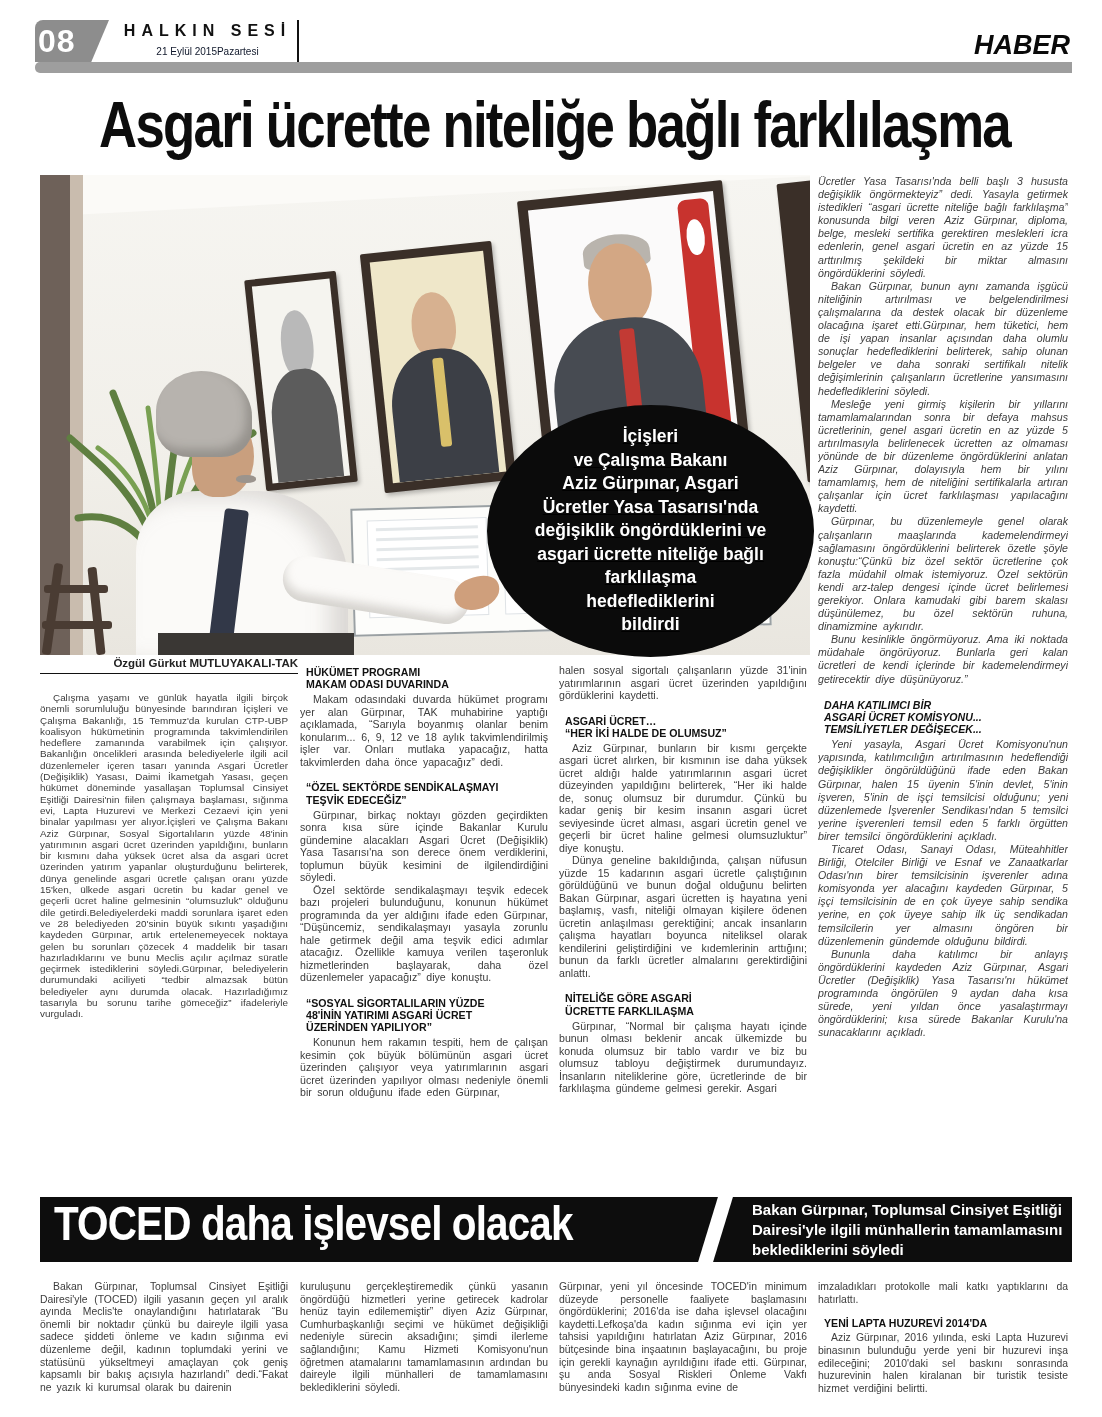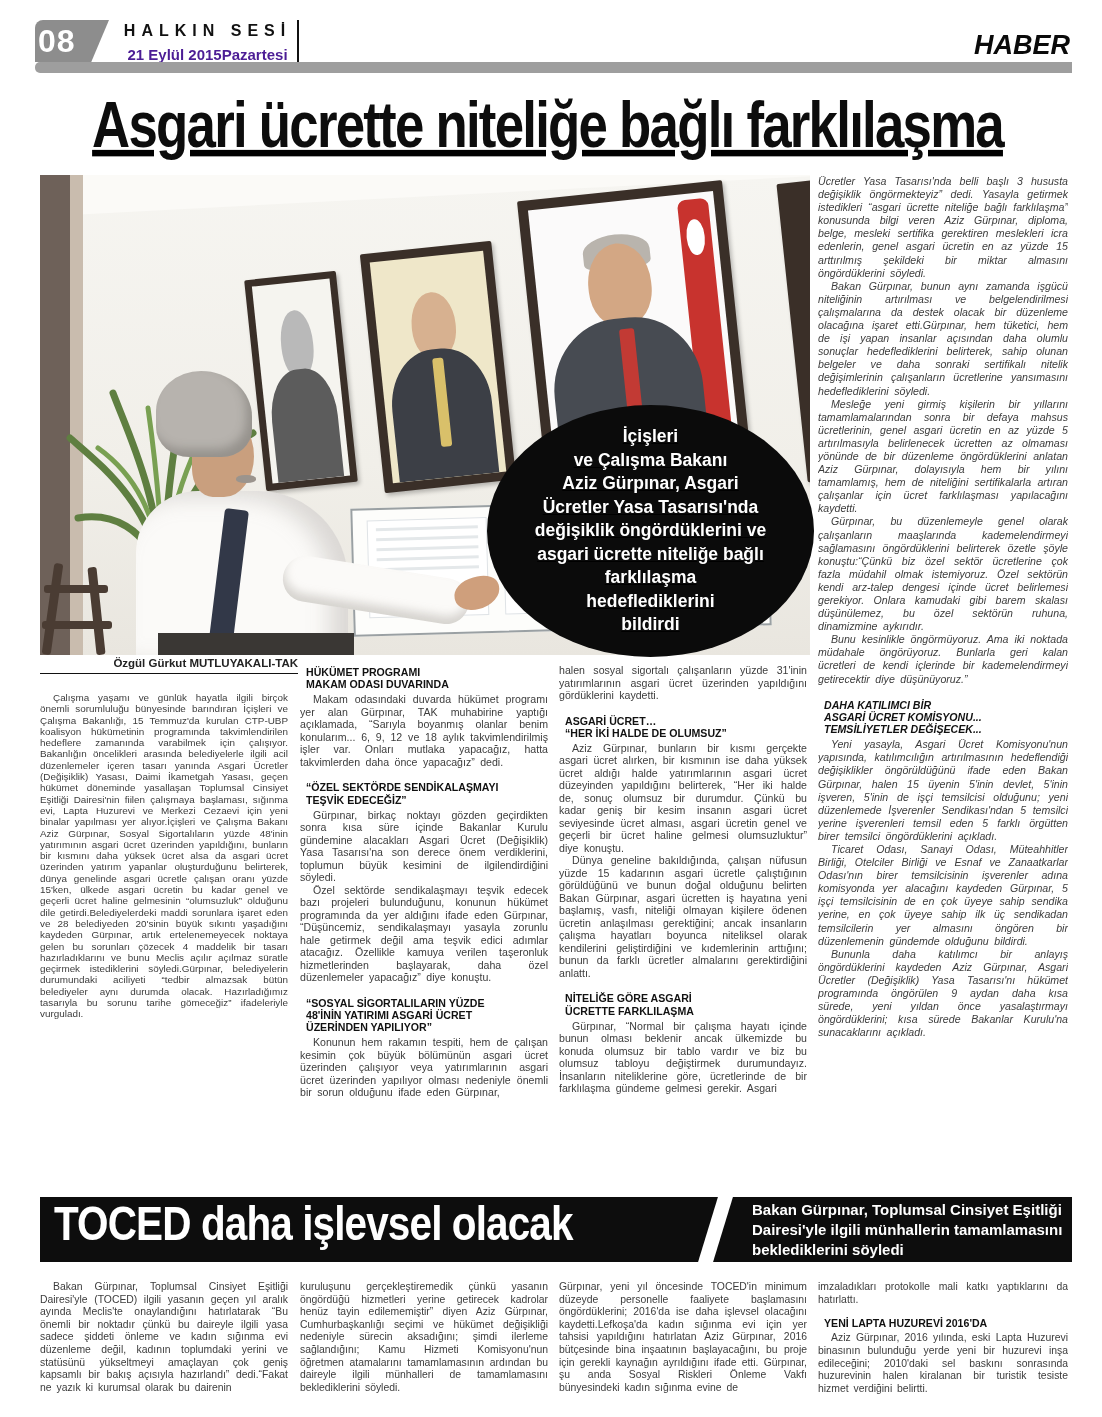--- a/index.html
+++ b/index.html
@@ -6,29 +6,29 @@
   .page{position:relative;width:1102px;height:1417px;background:#ffffff;overflow:hidden;
         font-family:"Liberation Sans", sans-serif;}
 
   
   .pagenum-block{position:absolute;left:35px;top:20px;width:74px;height:42px;background:#8d8d8d;
     clip-path:polygon(0 0,100% 0,76% 100%,0 100%);border-radius:8px 0 0 0;
     display:flex;align-items:center;}
   .pagenum-block span{color:#fff;font-size:32px;font-weight:bold;padding-left:3px;letter-spacing:1px;}
   .brand{position:absolute;left:120px;top:22px;width:175px;text-align:center;}
   .brand .nm{font-size:16px;font-weight:bold;letter-spacing:6px;color:#111;white-space:nowrap;}
-  .brand .dt{font-size:15px;font-weight:bold;color:#4c1d95;margin-top:6px;white-space:nowrap;}
+  .brand .dt{font-size:10px;font-weight:normal;color:#0f172a;margin-top:6px;white-space:nowrap;}
   .mast-divider{position:absolute;left:297px;top:20px;width:2px;height:42px;background:#111;}
   .section-label{position:absolute;right:32px;top:30px;font-size:27px;font-weight:bold;
     font-style:italic;color:#0a0a0a;letter-spacing:0;}
   .gray-bar{position:absolute;left:35px;top:62px;width:1037px;height:11px;background:#9e9e9e;border-radius:5px 0 0 5px;}
 
   
   .main-headline{position:absolute;left:30px;top:84px;width:1042px;height:80px;
-    display:flex;align-items:center;justify-content:flex-start;text-decoration:underline;}
+    display:flex;align-items:center;justify-content:flex-end;}
   .main-headline span{font-size:60px;font-weight:bold;color:#0d0d0d;letter-spacing:-2px;
     white-space:nowrap;transform:scale(0.88,1.08);}
 
   
   .photo{position:absolute;left:40px;top:175px;width:770px;height:480px;overflow:hidden;
     background:linear-gradient(180deg,#f6f5f1 0%,#f1efe9 60%,#e9e6df 100%);}
   .strip-dark{position:absolute;left:0;top:0;width:30px;height:480px;background:#6e6159;}
   .strip-light{position:absolute;left:30px;top:0;width:13px;height:480px;background:#c9bcae;}
   .ceil{position:absolute;left:30px;top:-40px;width:780px;height:80px;background:#fbfaf7;
     transform:rotate(-3deg);transform-origin:left bottom;}
@@ -299,17 +299,17 @@
       <p class="col-para indent">Bakan Gürpınar, Toplumsal Cinsiyet Eşitliği Dairesi'yle (TOCED) ilgili yasanın geçen yıl aralık ayında Meclis'te onaylandığını hatırlatarak “Bu önemli bir noktadır çünkü bu daireyle ilgili yasa sadece şiddeti önleme ve kadın sığınma evi düzenleme değil, kadının toplumdaki yerini ve statüsünü yükseltmeyi amaçlayan çok geniş kapsamlı bir bakış açısıyla hazırlandı” dedi.“Fakat ne yazık ki kurumsal olarak bu dairenin</p>
     </div>
   <div class="col c-std bcol b2">
       <p class="col-para">kuruluşunu gerçekleştiremedik çünkü yasanın öngördüğü hizmetleri yerine getirecek kadrolar henüz tayin edilememiştir” diyen Aziz Gürpınar, Cumhurbaşkanlığı seçimi ve hükümet değişikliği nedeniyle sürecin aksadığını; şimdi ilerleme sağlandığını; Kamu Hizmeti Komisyonu'nun öğretmen atamalarını tamamlamasının ardından bu daireyle ilgili münhalleri de tamamlamasını beklediklerini söyledi.</p>
     </div>
   <div class="col c-std bcol b3">
       <p class="col-para">Gürpınar, yeni yıl öncesinde TOCED'in minimum düzeyde personelle faaliyete başlamasını öngördüklerini; 2016'da ise daha işlevsel olacağını kaydetti.Lefkoşa'da kadın sığınma evi için yer tahsisi yapıldığını hatırlatan Aziz Gürpınar, 2016 bütçesinde bina inşaatının başlayacağını, bu proje için gerekli kaynağın ayrıldığını ifade etti. Gürpınar, şu anda Sosyal Riskleri Önleme Vakfı bünyesindeki kadın sığınma evine de</p>
     </div>
   <div class="col c-std bcol b4">
       <p class="col-para">imzaladıkları protokolle mali katkı yaptıklarını da hatırlattı.</p>
-      <h4 class="col-heading">YENİ LAPTA HUZUREVİ 2016'DA</h4>
+      <h4 class="col-heading">YENİ LAPTA HUZUREVİ 2014'DA</h4>
       <p class="col-para indent">Aziz Gürpınar, 2016 yılında, eski Lapta Huzurevi binasının bulunduğu yerde yeni bir huzurevi inşa edileceğini; 2010'daki sel baskını sonrasında huzurevinin halen kiralanan bir turistik tesiste hizmet verdiğini belirtti.</p>
     </div>
 
 </div>
 
 </body></html>

